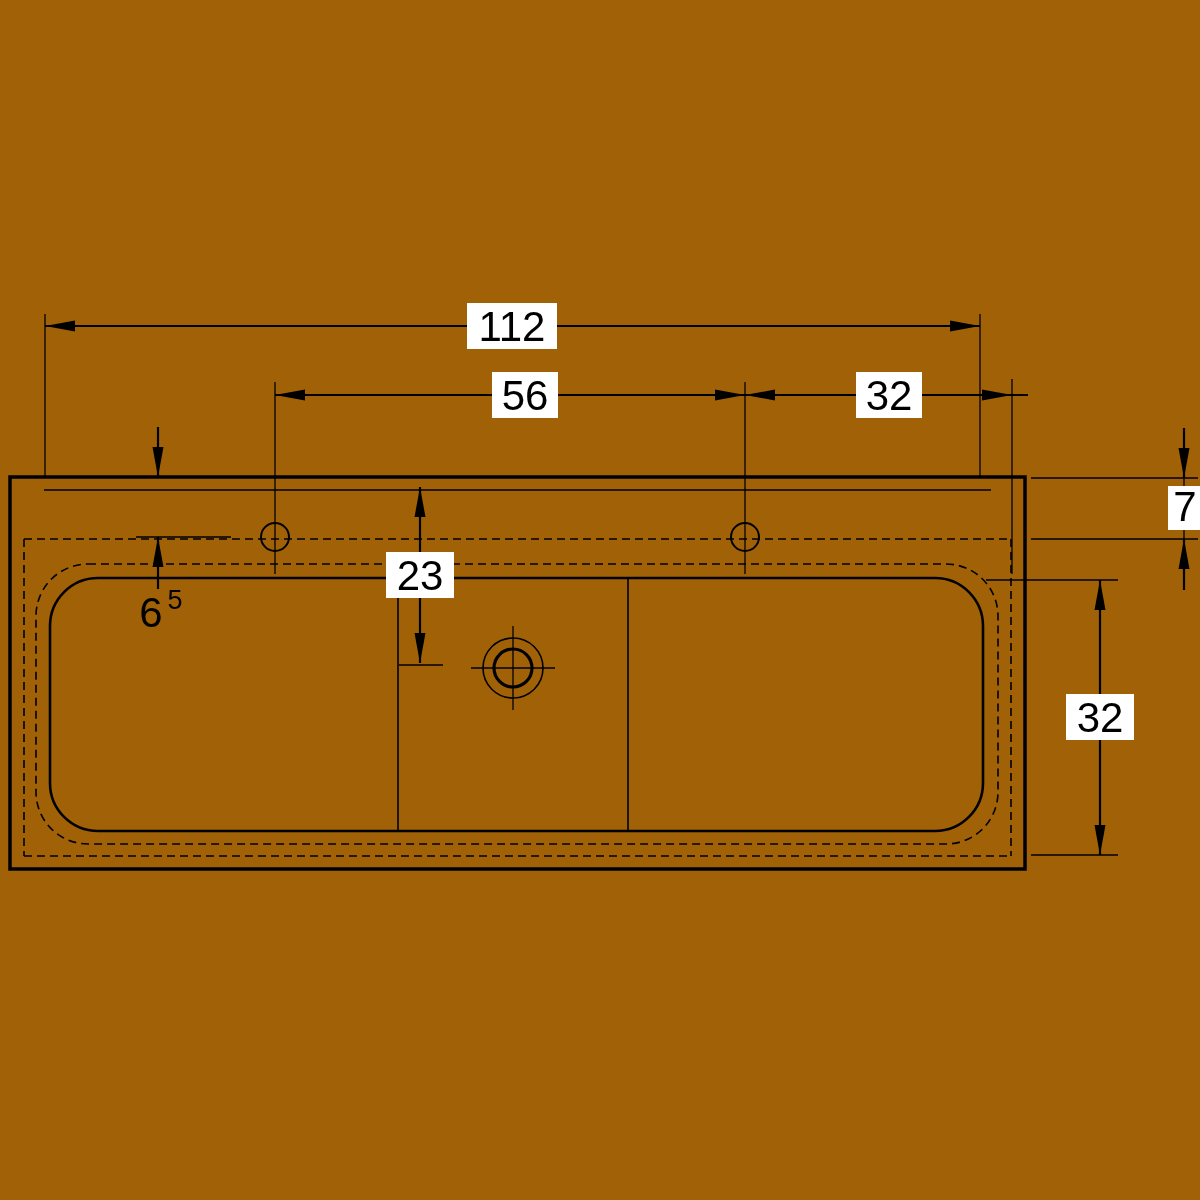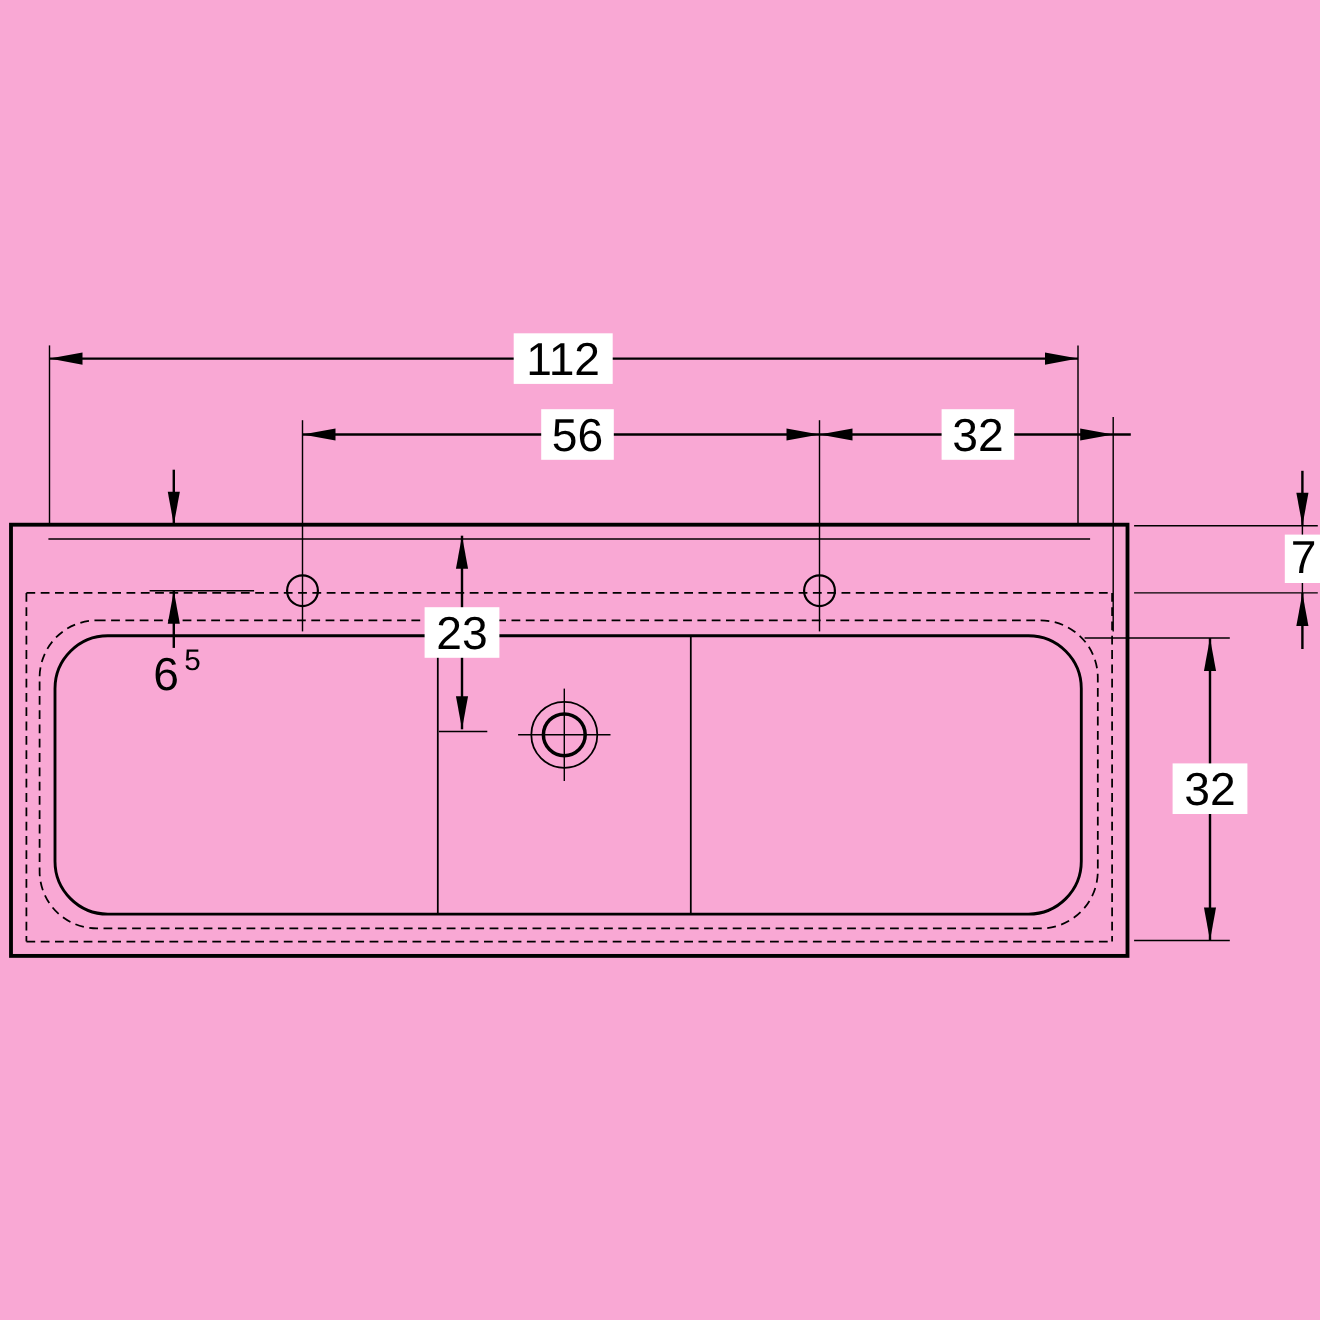--- a/index.html
+++ b/index.html
@@ -1,17 +1,17 @@
 <!DOCTYPE html>
 <html><head>
 <meta charset="utf-8">
 <style>
   html,body{margin:0;padding:0;background:#ffffff;}
   body{width:1200px;height:1200px;font-family:"Liberation Sans",sans-serif;}
-  .page{position:relative;width:1200px;height:1200px;background:#f9a8d4;overflow:hidden;}
+  .page{position:relative;width:1200px;height:1200px;background:#a16207;overflow:hidden;}
   svg{position:absolute;top:0;left:0;}
   text{font-family:"Liberation Sans",sans-serif;fill:#000000;stroke:none;}
   .dim-text{font-size:42px;}
   .dim-sup{font-size:27px;}
 </style>
 </head>
 <body>
 
 <div class="page">
 <svg width="1200" height="1200" viewBox="0 0 1200 1200">

